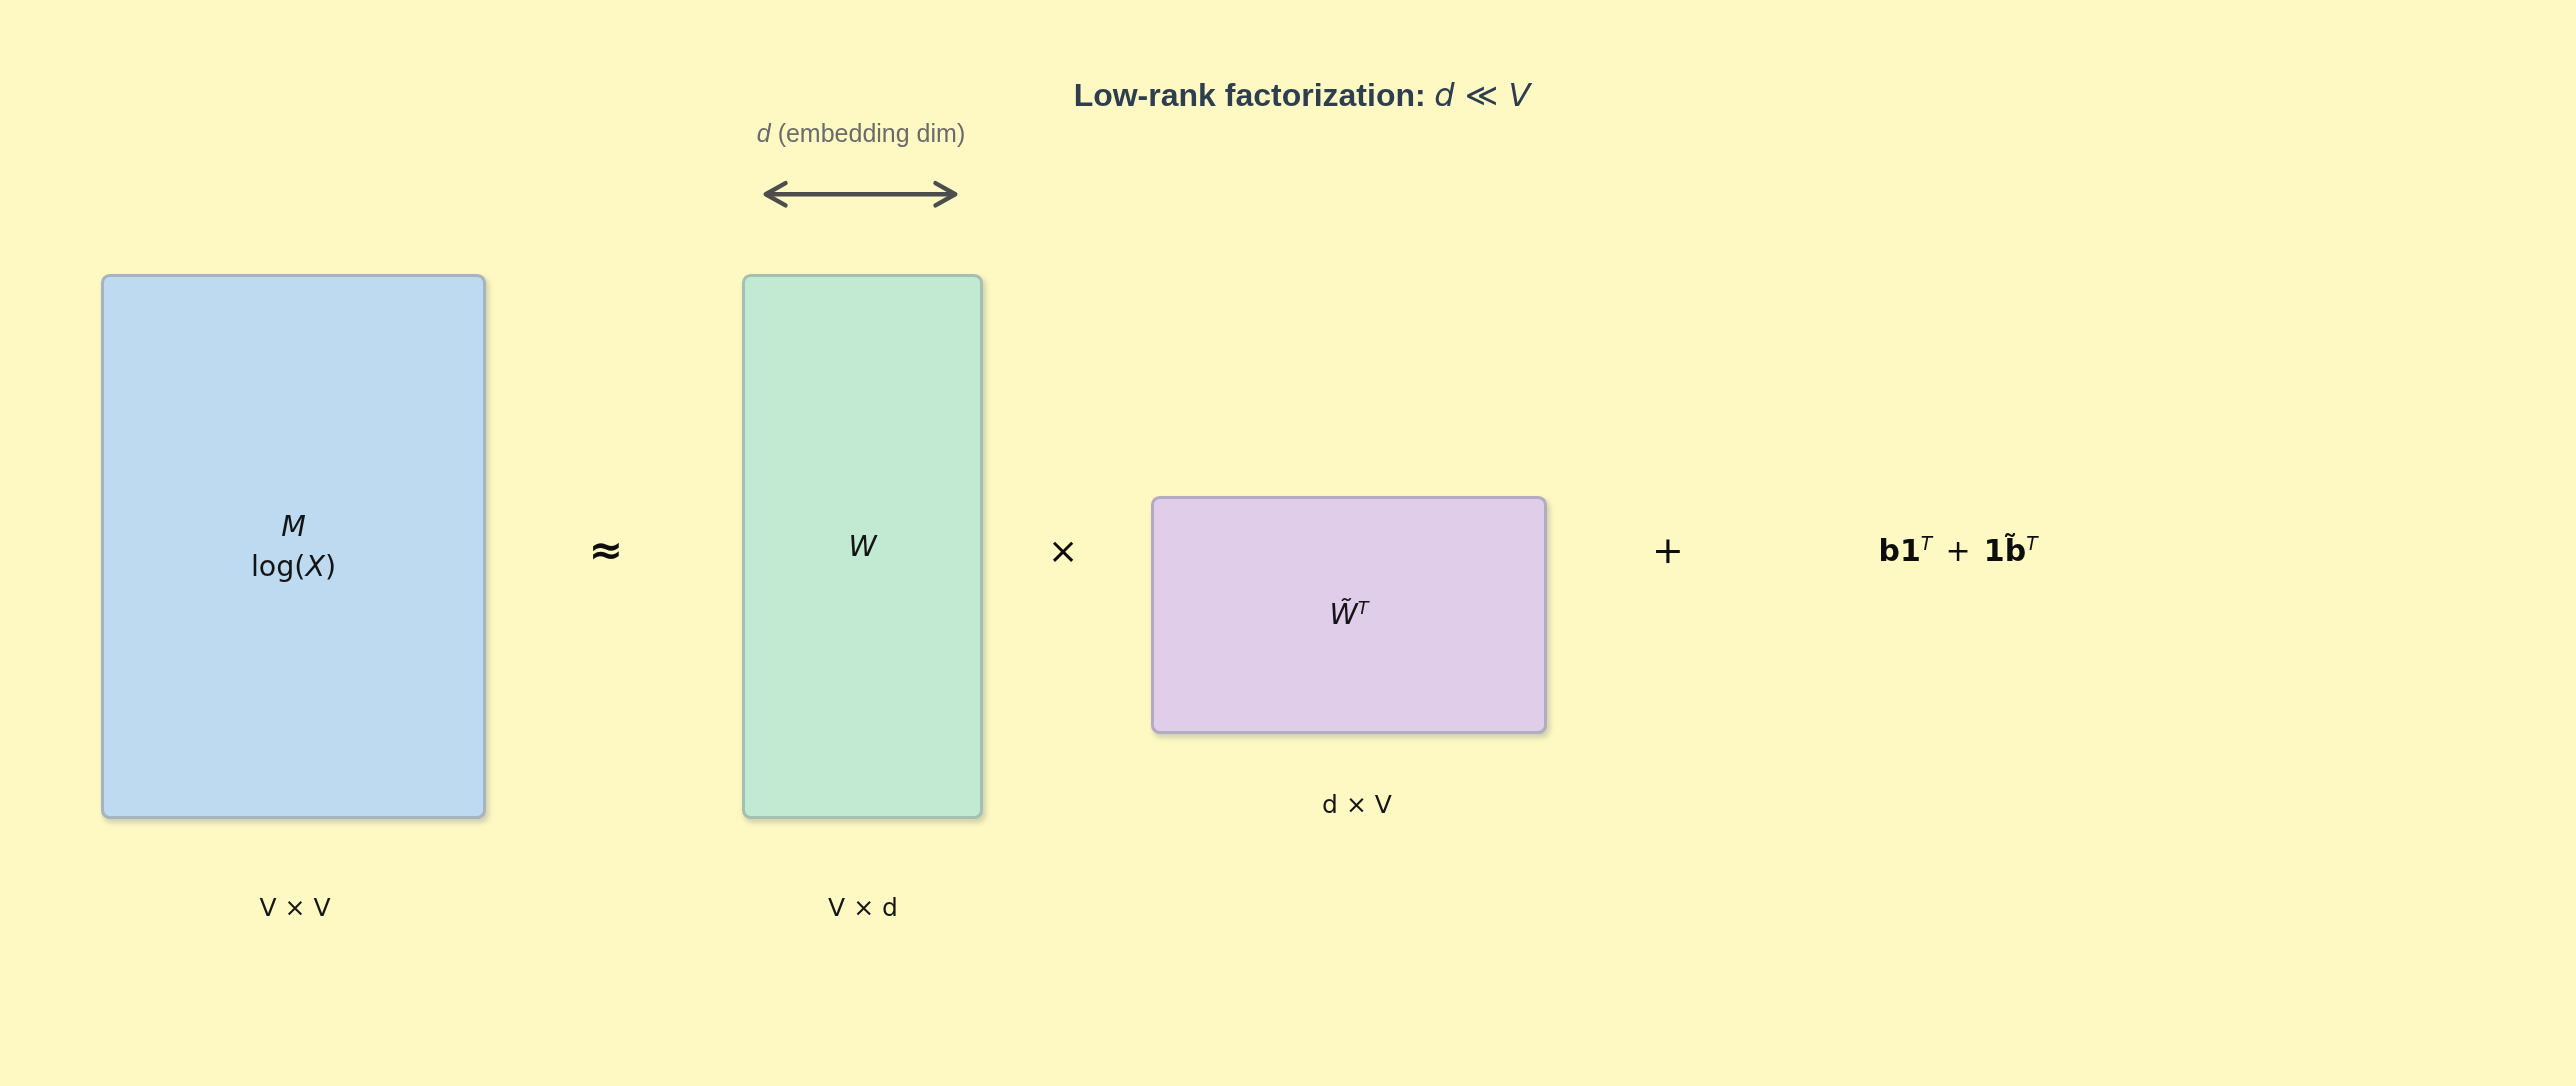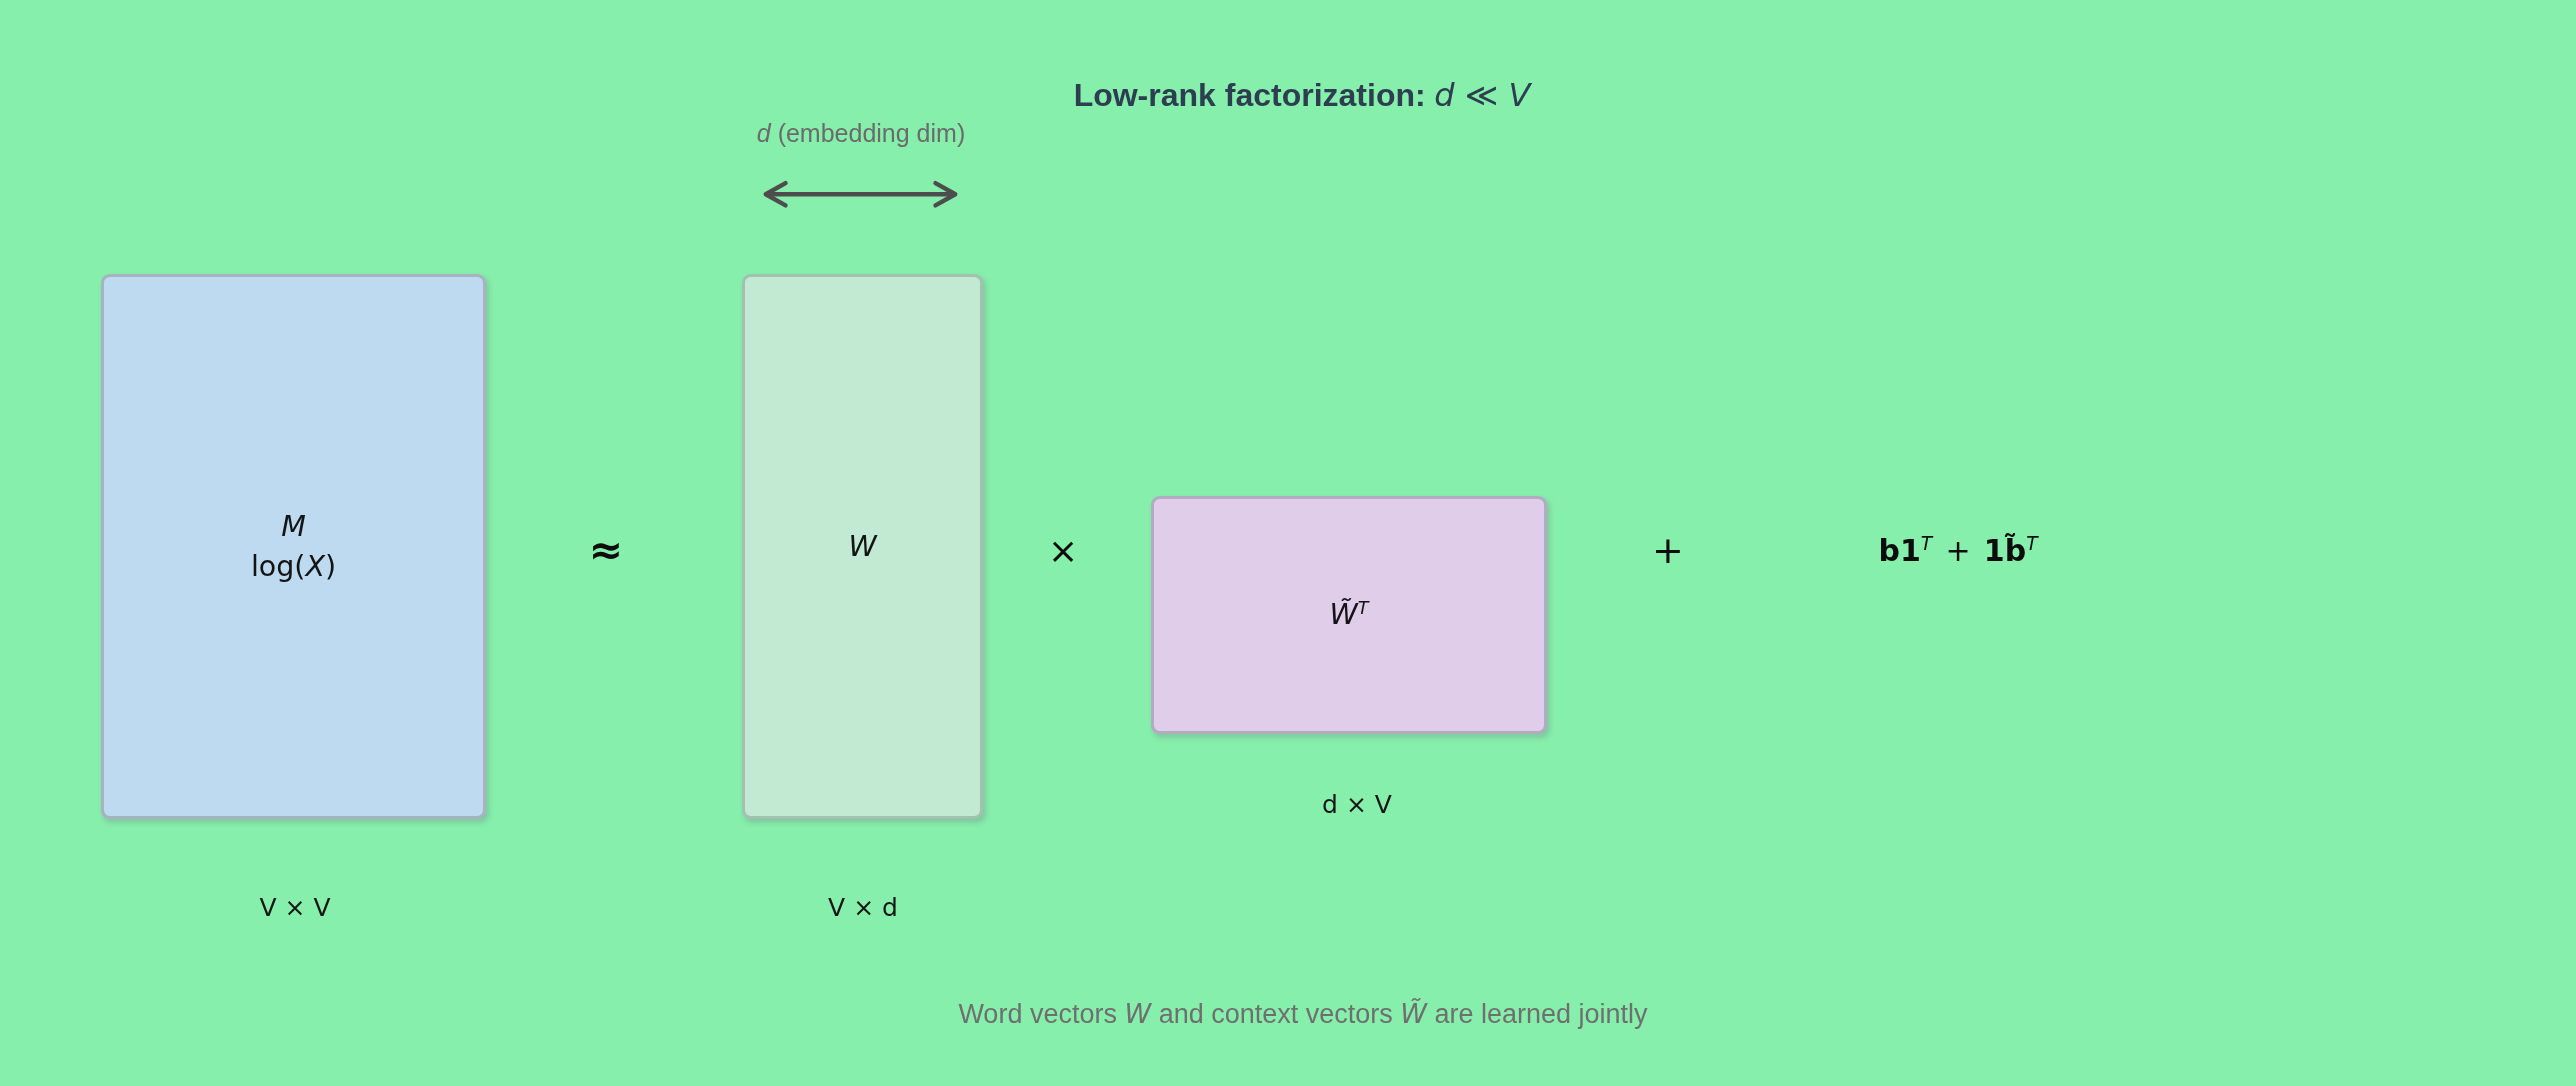--- a/index.html
+++ b/index.html
@@ -1,19 +1,19 @@
 <!DOCTYPE html>
 <html style="font-size:10px"><head>
 <meta charset="utf-8">
 <style>
   html,body{margin:0;padding:0;background:#ffffff;}
   #canvas{
     position:relative;
     width:2576px;height:1087px;
-    background:#86efac;
+    background:#fef9c3;
     font-family:"Liberation Sans",sans-serif;
     color:#0f0f0f;
     overflow:hidden;
   }
   
   .title{
     position:absolute;left:1302px;top:76px;transform:translateX(-50%);
     font-size:32px;font-weight:700;color:#2d3e50;white-space:nowrap;
   }
   .title .math{font-weight:400;font-style:italic;margin-left:8.7px;font-family:"DejaVu Sans",sans-serif;}
@@ -117,18 +117,15 @@
   <div class="op op-plus">+</div>
 
   <div class="bias">
     <span>b1</span><sup class="sup-t">T</sup><span class="plus"> + </span><span>1b̃</span><sup class="sup-t">T</sup>
   </div>
 
   <div class="dim-label dim-m">V × V</div>
   <div class="dim-label dim-w">V × d</div>
   <div class="dim-label dim-wt">d × V</div>
 
-  <div class="caption">
-    <span>Word vectors </span><span class="var">W</span><span> and context vectors </span><span class="var">W̃</span><span> are learned jointly</span>
-  </div>
 
 </div>
 
 
 </body></html>

